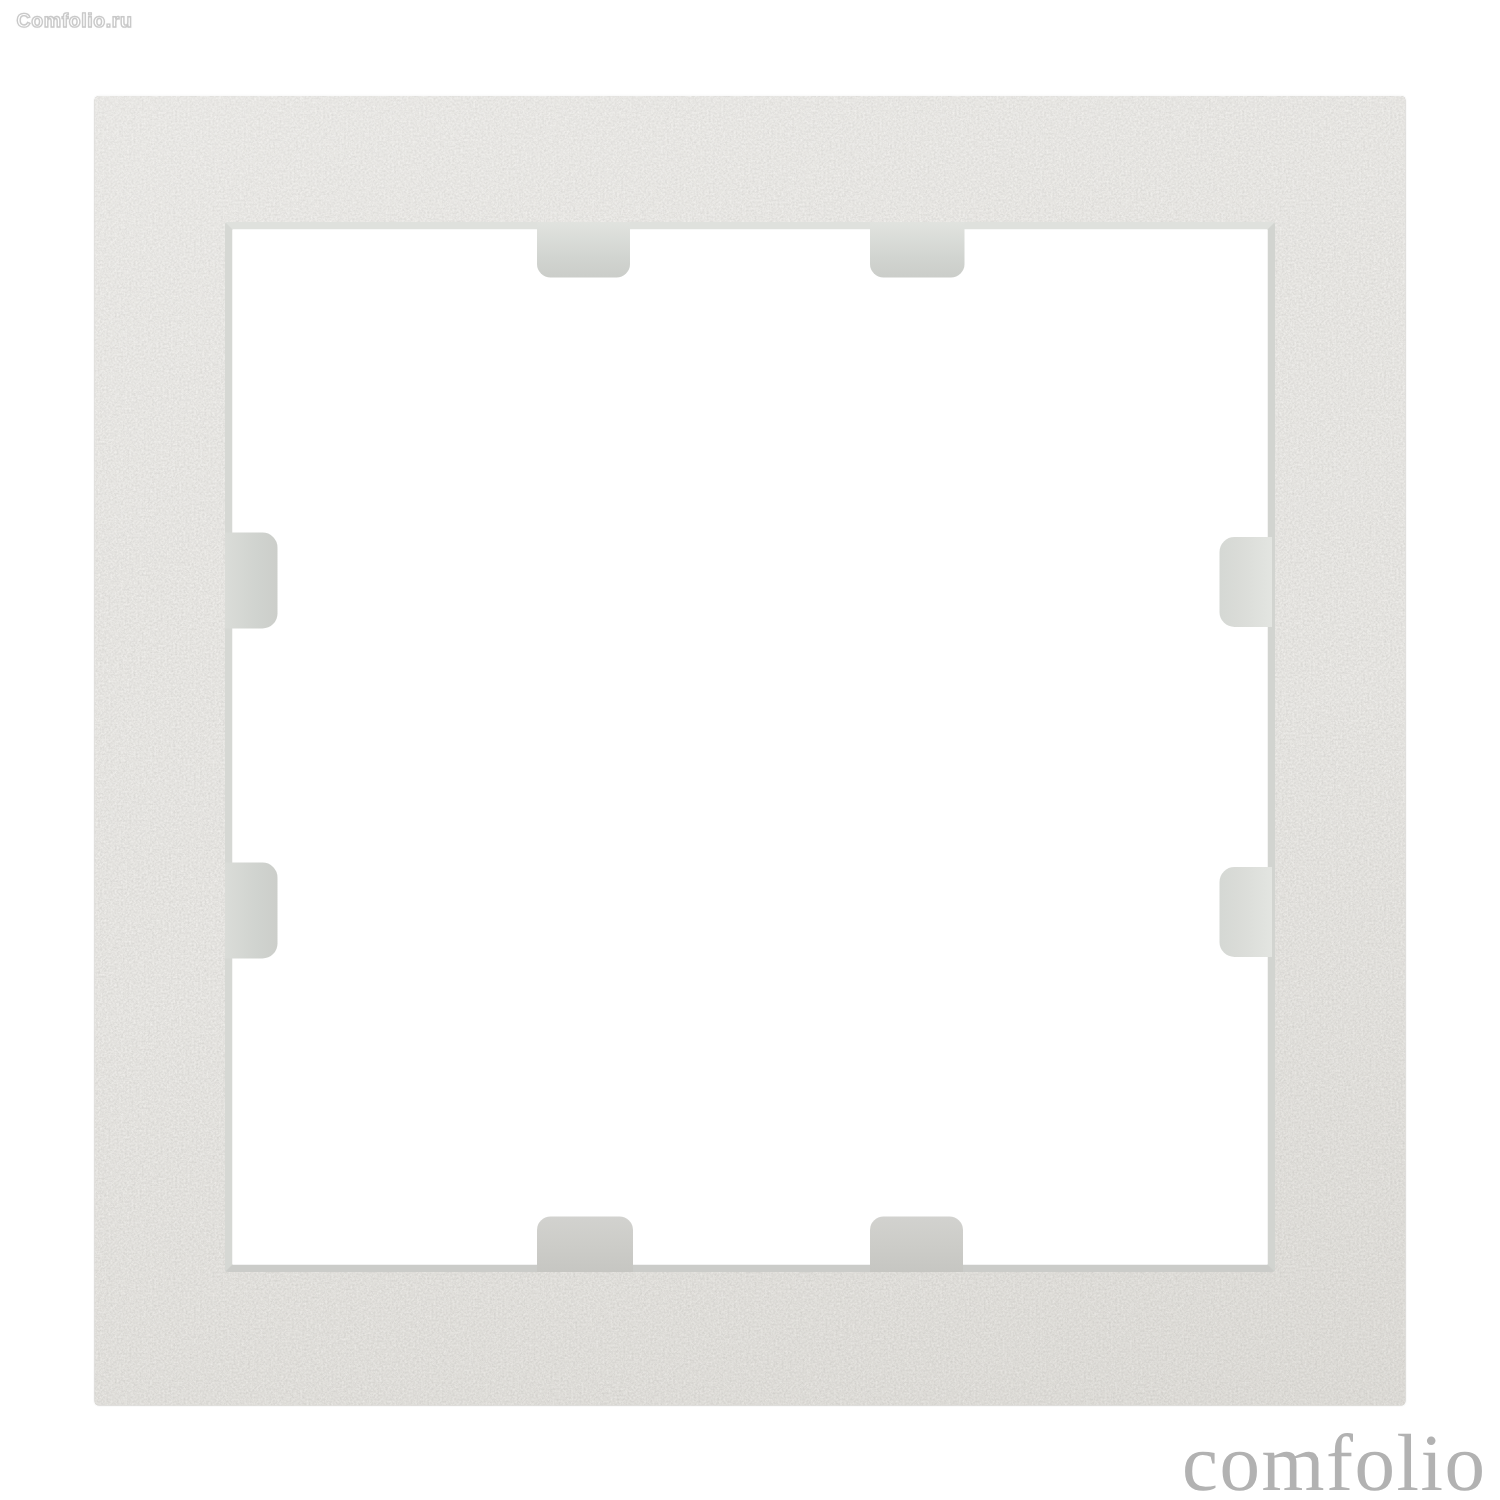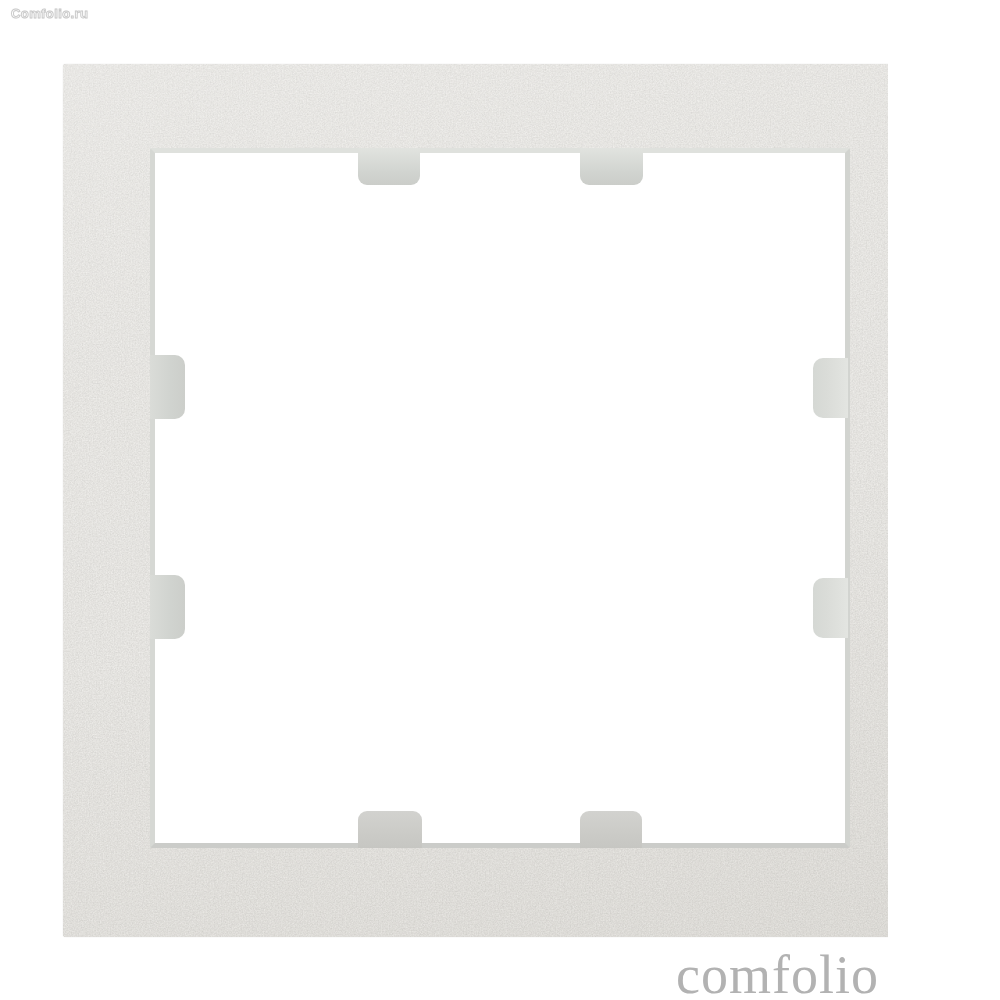--- a/index.html
+++ b/index.html
@@ -1,18 +1,18 @@
 <!DOCTYPE html>
 <html><head>
 <meta charset="utf-8">
 <style>
   html, body { margin: 0; padding: 0; background: #ffffff; }
   .stage {
     position: relative;
-    width: 888px;
+    width: 1000px;
     height: 1000px;
     background: #ffffff;
     overflow: hidden;
     font-family: "Liberation Sans", sans-serif;
   }
 
   
   .wm-top {
     position: absolute;
     left: 11px;

